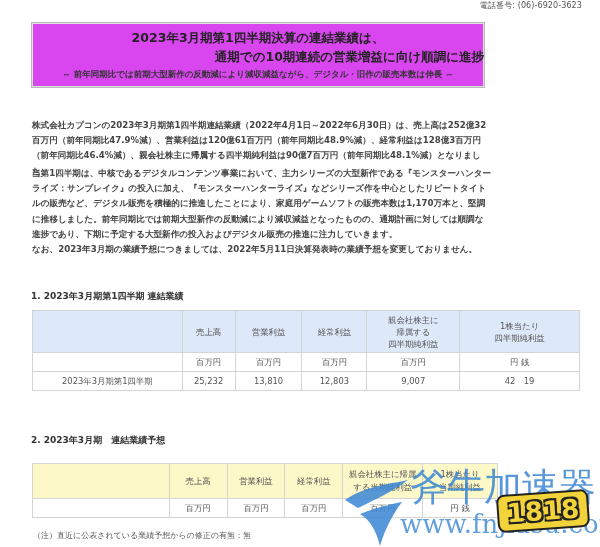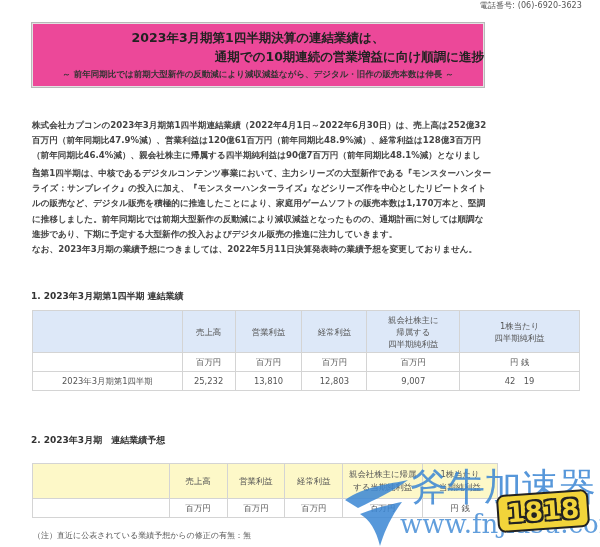--- a/index.html
+++ b/index.html
@@ -7,21 +7,21 @@
     width:600px; height:547px; overflow:hidden; position:relative;
     background:#ffffff; color:#333333;
     font-family:"DejaVu Sans","Liberation Sans",sans-serif;
   }
   .phone {
     position:absolute; right:18px; top:0px;
     font-size:8px; color:#555; letter-spacing:0.1px;
   }
   .title-box {
     position:absolute; left:31px; top:22px; width:452px; height:64px;
-    background:#ec4899; border:1px solid #b8b8b8;
+    background:#d946ef; border:1px solid #b8b8b8;
     box-shadow: inset 0 0 0 1px #e2e2e2;
     text-align:center; color:#222;
   }
   .title-box .t1 { font-size:12.5px; font-weight:bold; margin-top:6px; line-height:18px; }
   .title-box .t2 { font-size:12.5px; font-weight:bold; line-height:19px;text-align:right; }
   .title-box .t3 { font-size:8.5px; font-weight:bold; line-height:14px; margin-top:1px; color:#333; }
   .para {
     position:absolute; left:32px; width:460px;
     font-size:8.6px; line-height:15.2px; color:#444;font-weight:bold;
   }

